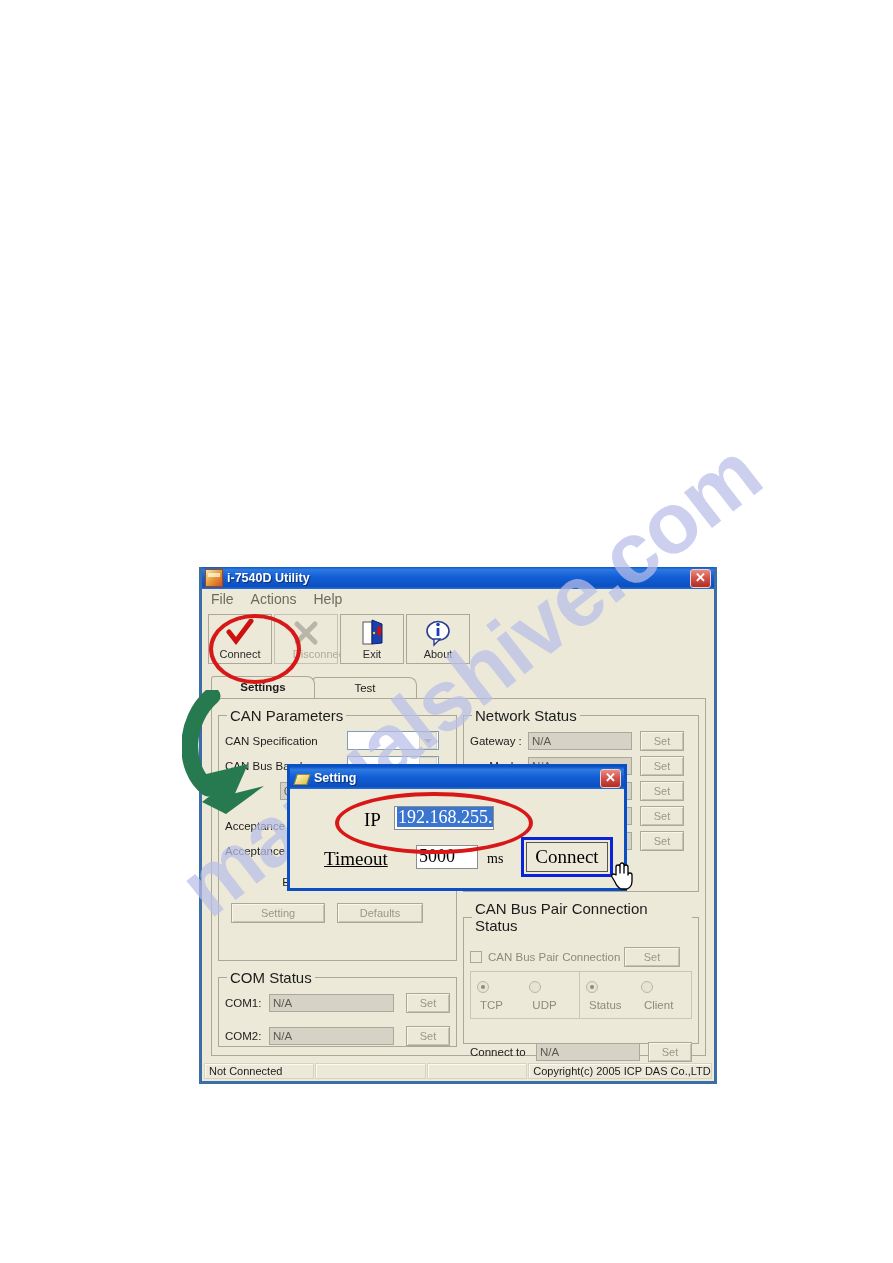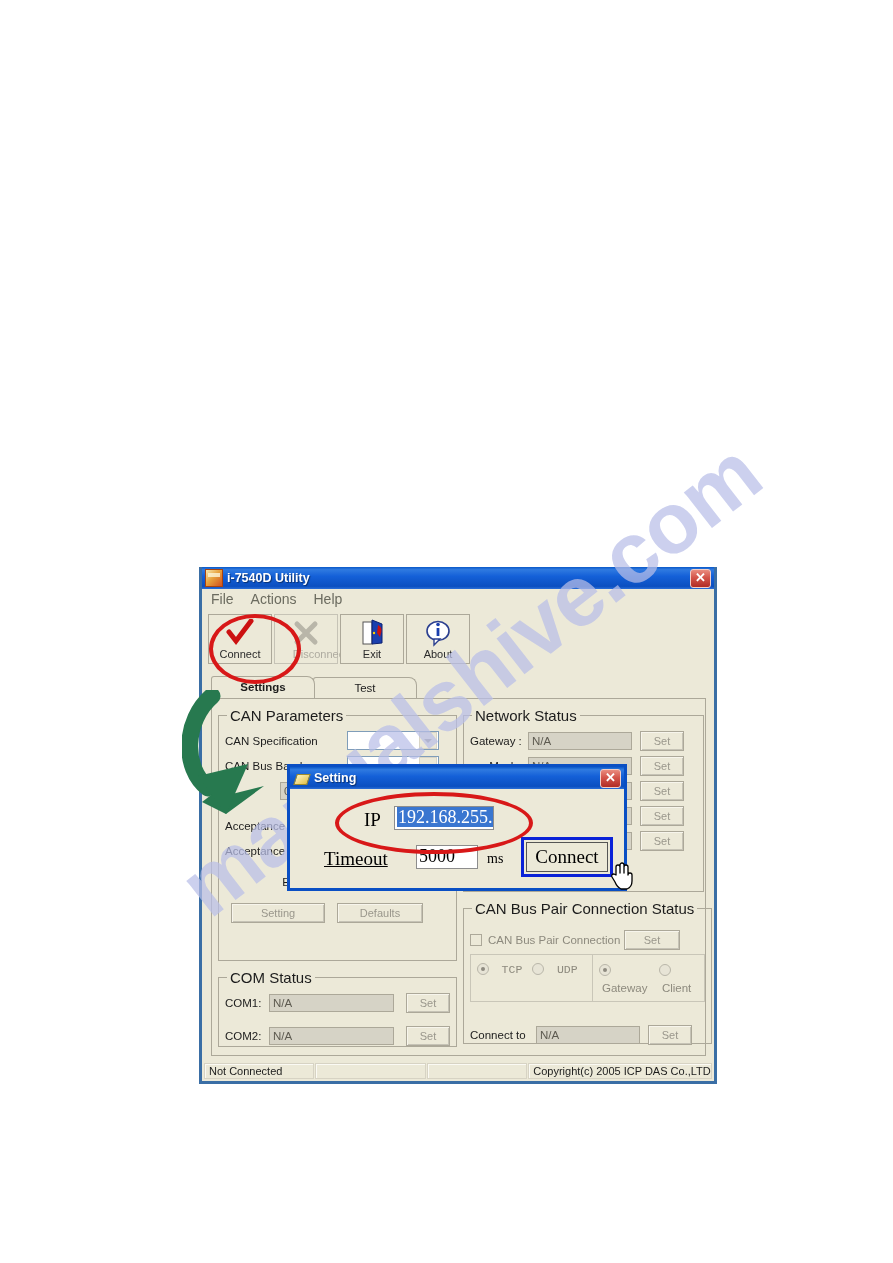--- a/index.html
+++ b/index.html
@@ -608,34 +608,34 @@
       <fieldset class="group" style="height:144px;">
         <legend>CAN Bus Pair Connection Status</legend>
 
         <div class="row" style="margin-top:6px;">
           <span class="checkbox-sq"></span>
           <span class="lbl dim" style="margin-left:6px;width:136px;">CAN Bus Pair Connection</span>
           <div class="btn" style="width:56px;">Set</div>
         </div>
 
         <div style="display:flex;gap:0;margin-top:4px;">
-          <div style="border:1px solid #c9c6b8;padding:5px 6px;width:123px;box-sizing:border-box;display:flex;gap:10px;align-items:flex-start;font-family:Liberation Mono, monospace;">
+          <div style="border:1px solid #c9c6b8;padding:5px 6px;width:110px;box-sizing:border-box;display:flex;gap:10px;align-items:flex-start;">
             <span>
               <span class="radio-c checked"></span>
               <span class="lbl dim" style="margin-left:3px;">TCP</span>
             </span>
             <span>
               <span class="radio-c"></span>
               <span class="lbl dim" style="margin-left:3px;">UDP</span>
             </span>
           </div>
           <div style="border:1px solid #c9c6b8;border-left:none;padding:5px 6px;width:112px;box-sizing:border-box;display:flex;gap:8px;align-items:center;">
             <span>
               <span class="radio-c checked"></span>
-              <span class="lbl dim" style="margin-left:3px;">Gateway</span>
+              <span class="lbl dim" style="margin-left:3px;">Status</span>
             </span>
             <span>
               <span class="radio-c"></span>
               <span class="lbl dim" style="margin-left:3px;margin-top:12px;">Client</span>
             </span>
           </div>
         </div>
 
         <div class="row" style="margin-top:22px;">
           <div class="lbl" style="width:66px;">Connect to</div>

